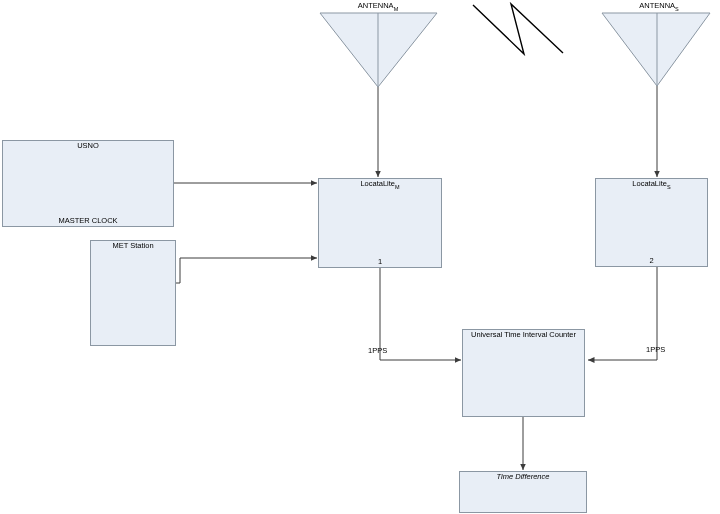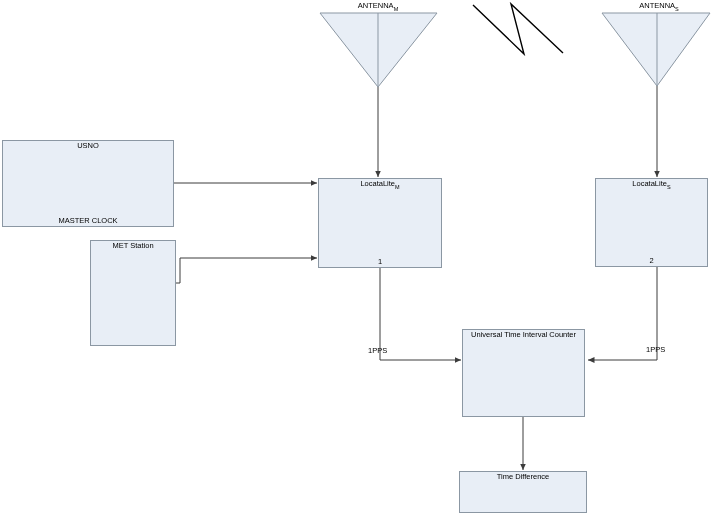--- a/index.html
+++ b/index.html
@@ -105,20 +105,20 @@
     <div>
       <span>LocataLite</span><sub>S</sub>
     </div>
     <div>2</div>
   </div>
 
   <div class="box" style="left:462px; top:317px; width:123px; height:88px;margin-top:12px;">
     <div>Universal Time Interval Counter</div>
   </div>
 
-  <div class="box" style="left:459px; top:471px; width:128px; height:42px;">
+  <div class="box" style="left:459px; top:471px; width:128px; height:42px;font-style:italic;">
     <div>Time Difference</div>
   </div>
 
   <div class="flabel" style="left:368px; top:346px;">1PPS</div>
   <div class="flabel" style="left:646px; top:345px;">1PPS</div>
 
 </div>
 
 </body></html>

